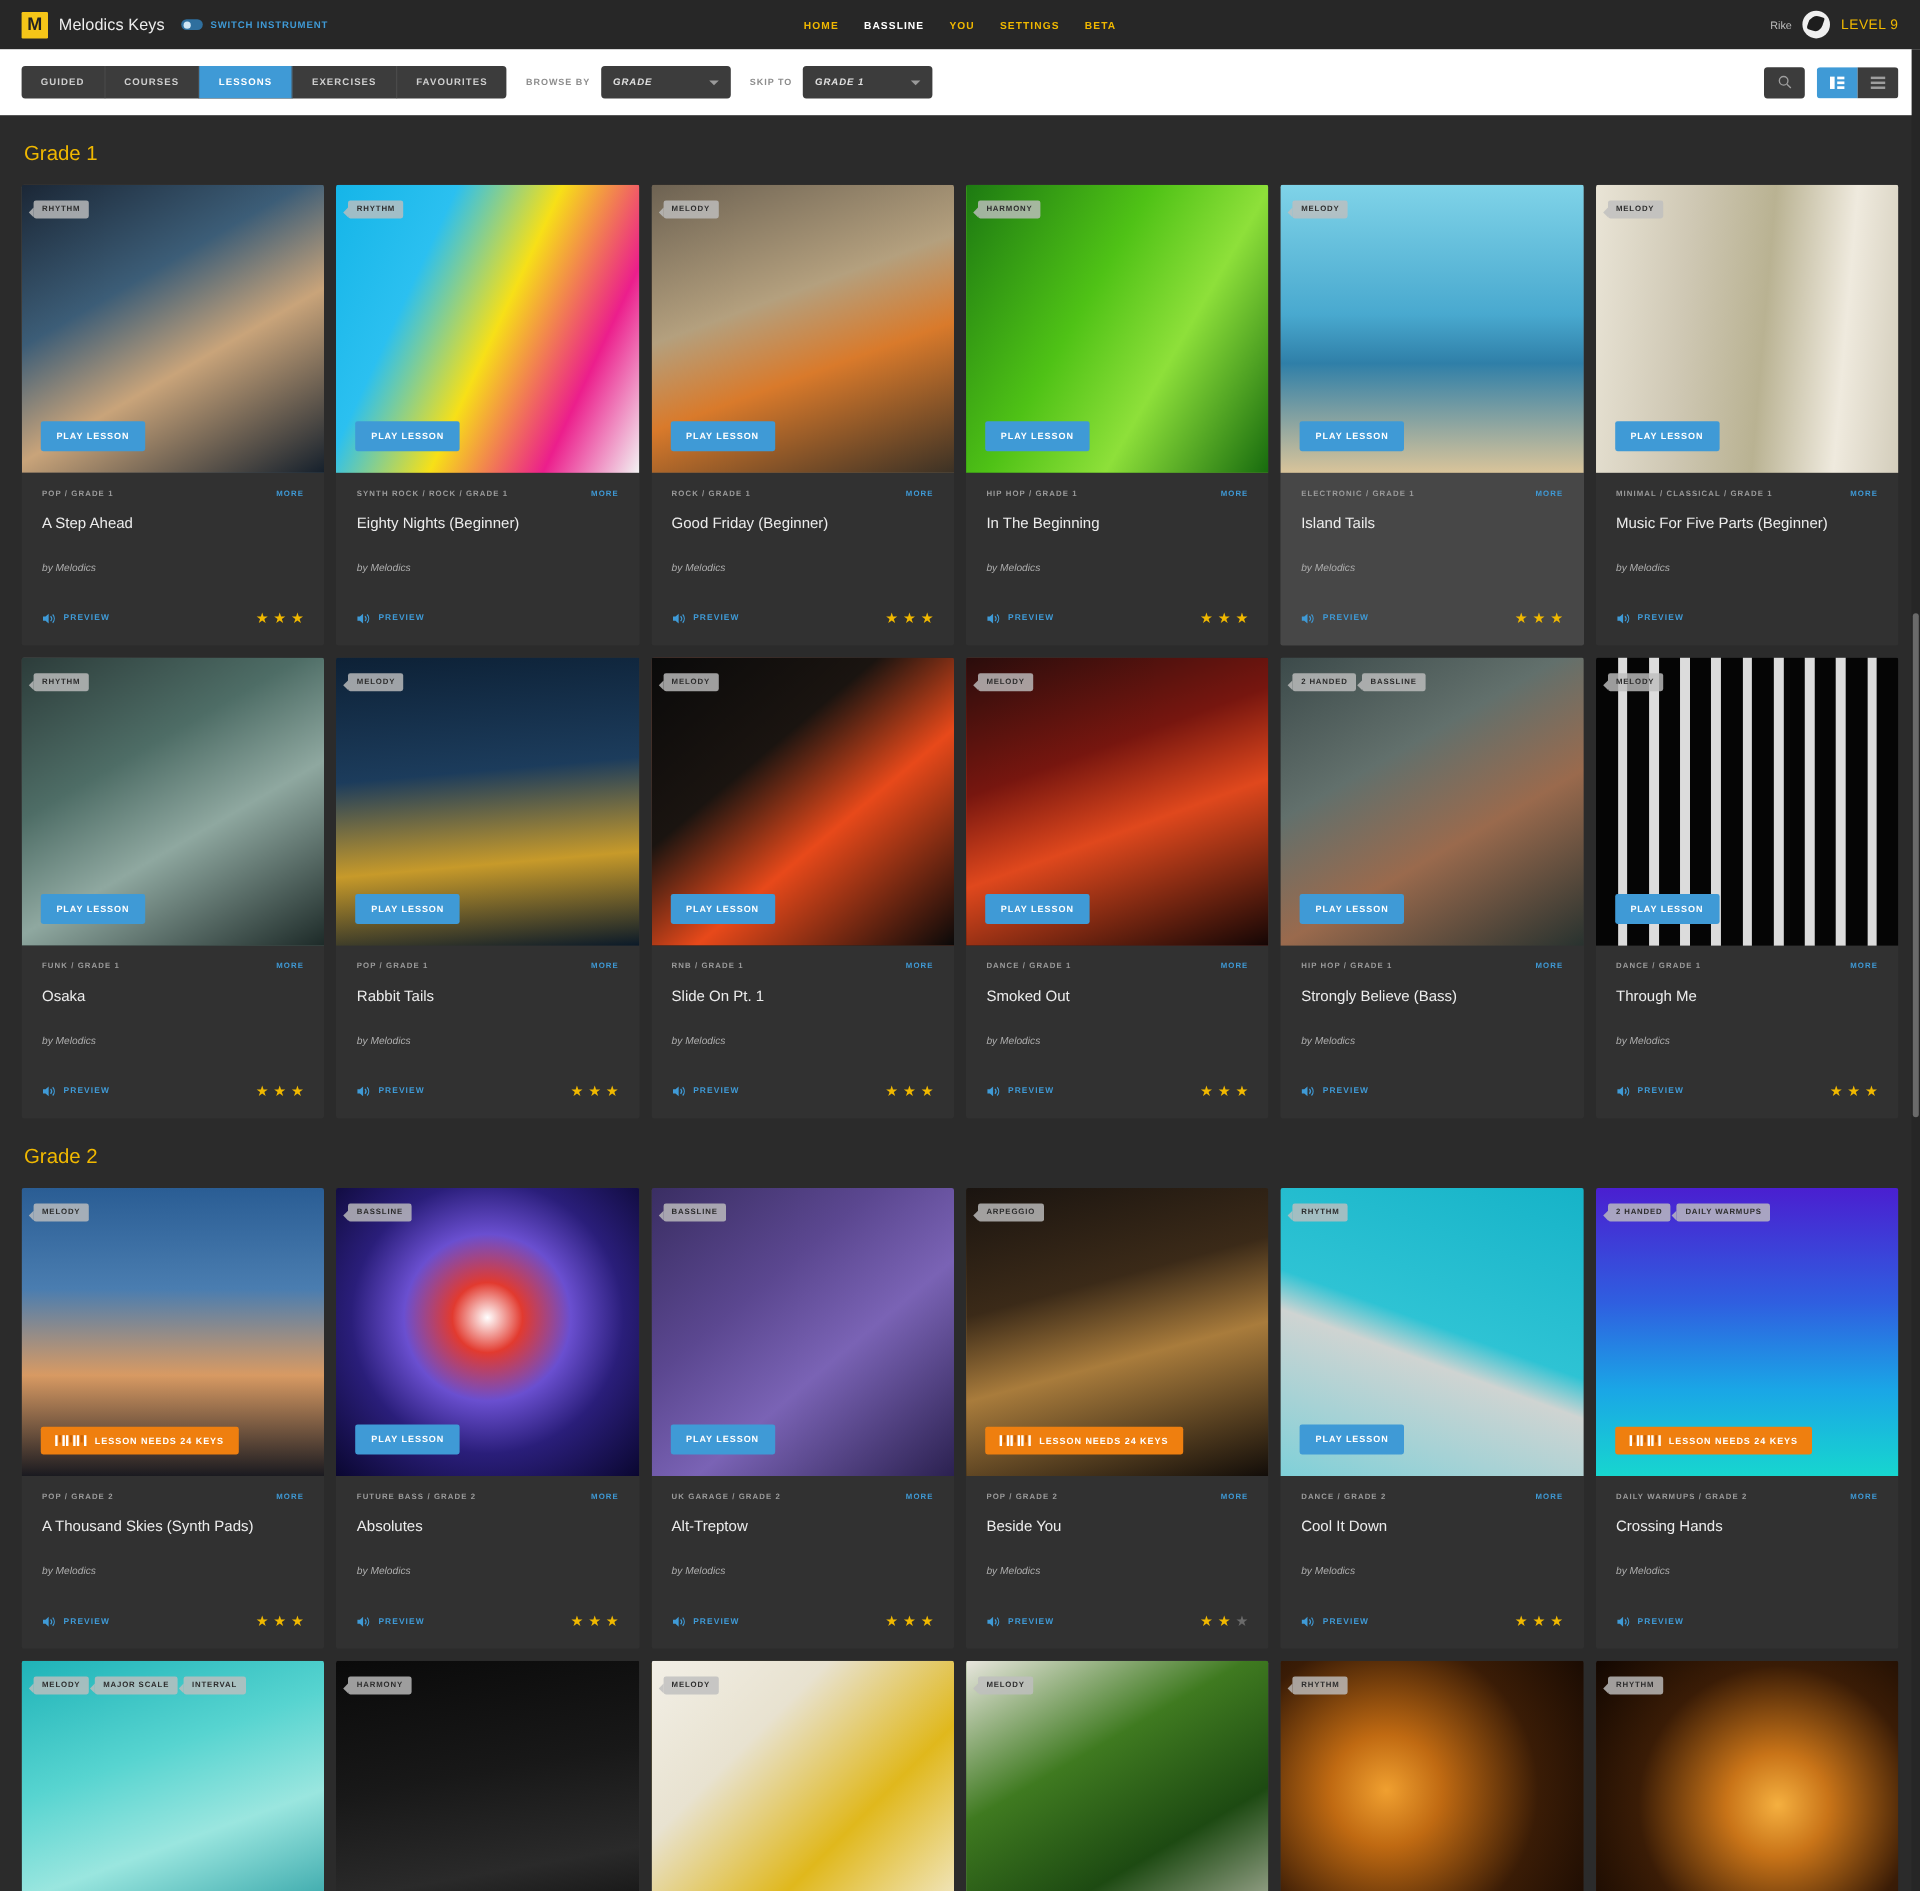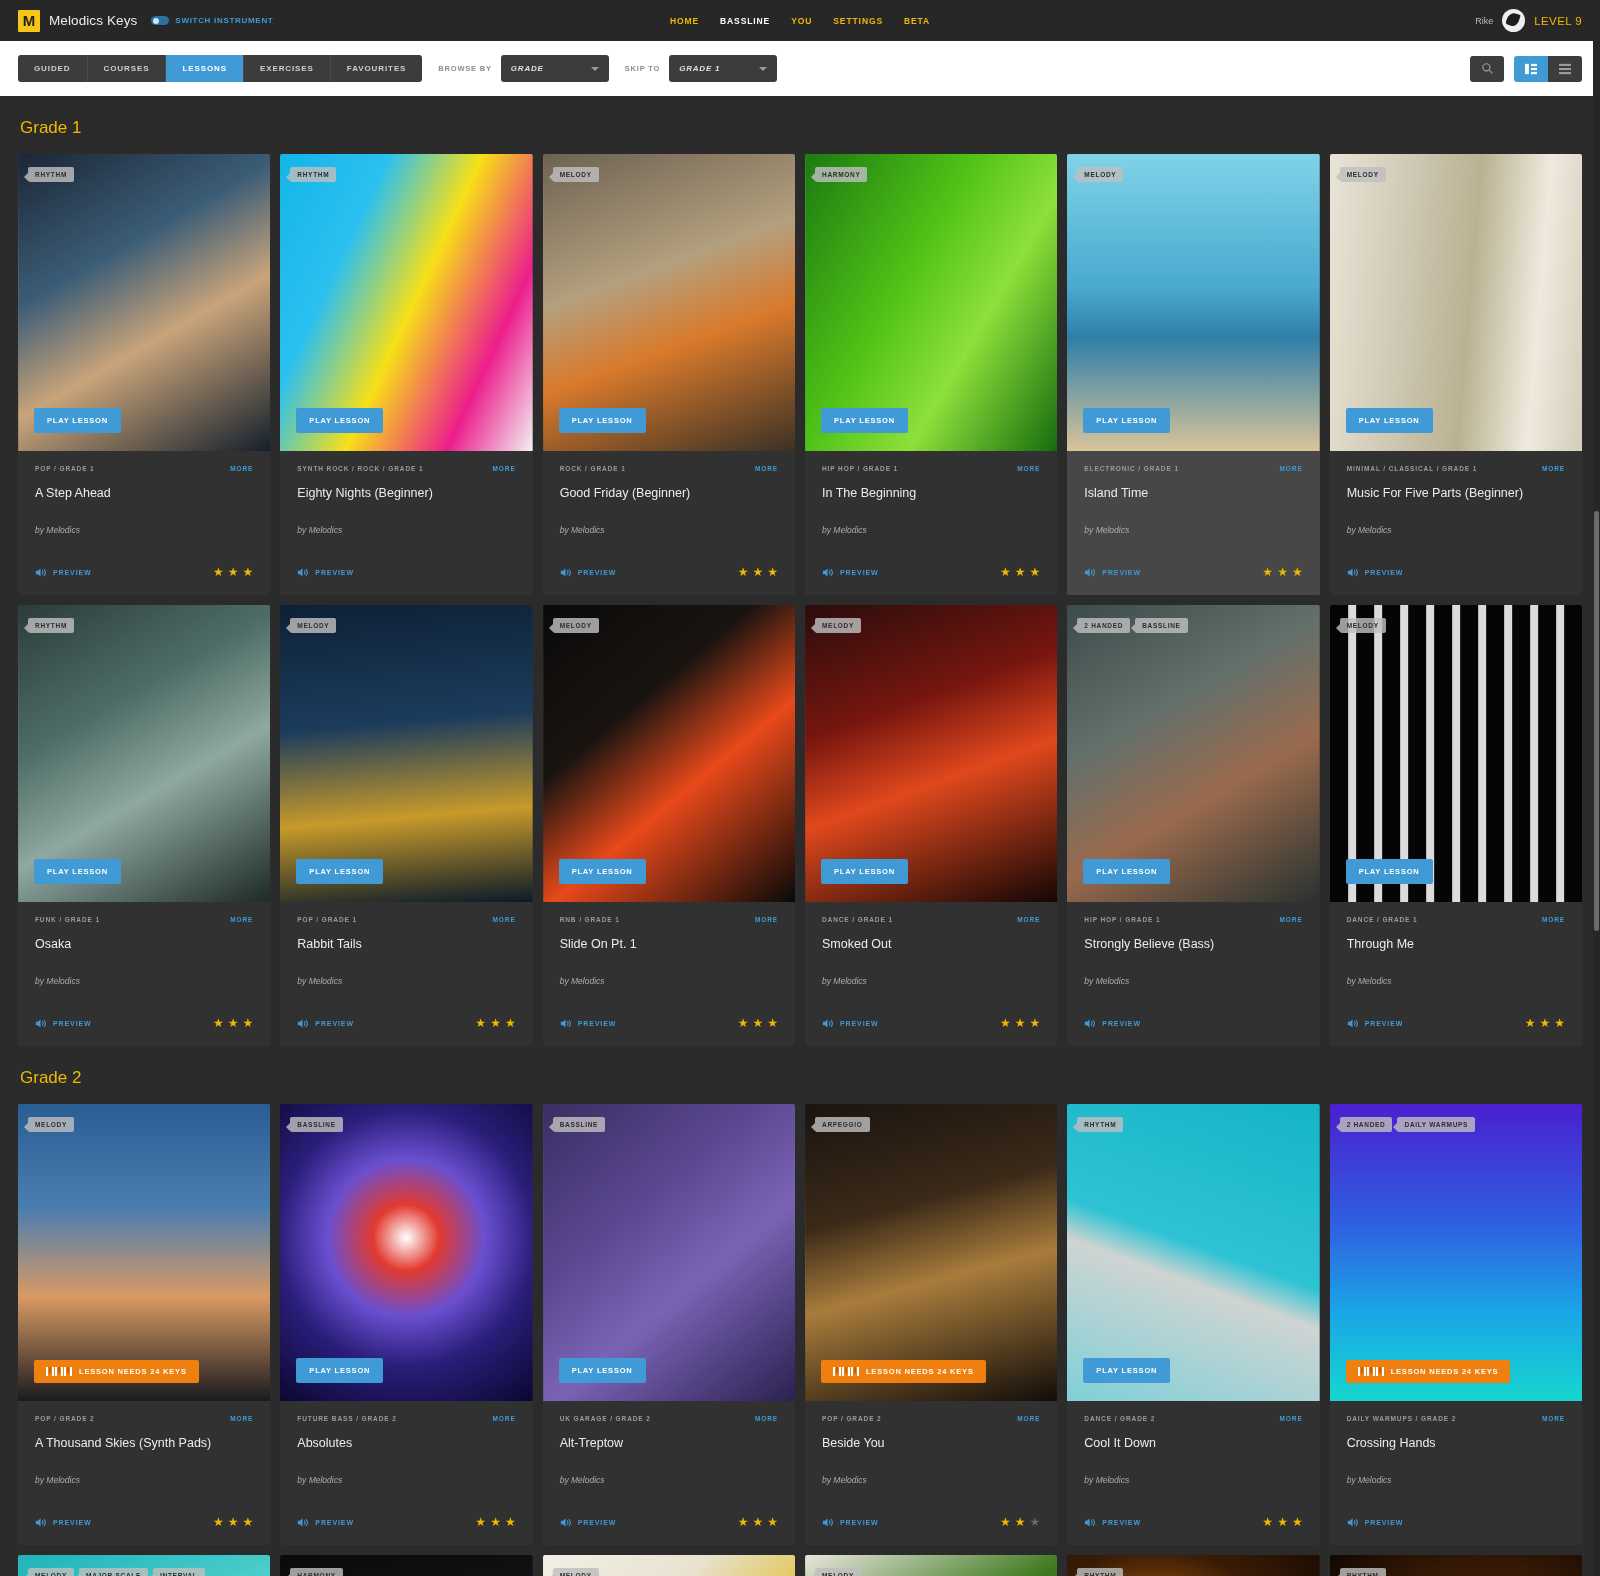--- a/index.html
+++ b/index.html
@@ -118,21 +118,21 @@
     display: grid;
     grid-template-columns: repeat(6, 1fr);
     gap: 10px;
   }
   .card {
     background: #313131; border-radius: 2px; overflow: hidden;
     display: flex; flex-direction: column; position: relative;
   }
   .card.hovered { background: #474747; }
   .card-img {
-    height: 297px; position: relative; background-size: cover; background-position: center;
+    height: 240px; position: relative; background-size: cover; background-position: center;
   }
   .badges {
     position: absolute; top: 13px; left: 10px; display: flex; gap: 5px;
   }
   .badge {
     background: rgba(190,190,190,.82); color: #2d2d2d;
     font-size: 6.5px; font-weight: bold; letter-spacing: .7px;
     padding: 4px 7px; border-radius: 2px; white-space: nowrap;
   }
   .badge::before {
@@ -393,21 +393,21 @@
           <div class="badges">
             <span class="badge">MELODY</span>
           </div>
           <div class="play-btn">PLAY LESSON</div>
         </div>
         <div class="card-body">
           <div class="meta-row">
             <span class="cat">ELECTRONIC / GRADE 1</span>
             <span class="more">MORE</span>
           </div>
-          <div class="title">Island Time</div>
+          <div class="title">Island Tails</div>
           <div class="author">by Melodics</div>
         </div>
         <div class="card-foot">
           <div class="preview">
             <svg width="12" height="11" viewBox="0 0 14 12">
               <path d="M1 4h2.4L6.5 1.2v9.6L3.4 8H1z" fill="#3f9ad6"></path>
               <path d="M8.4 3.6a3.6 3.6 0 010 4.8" fill="none" stroke="#3f9ad6" stroke-width="1.2"></path>
               <path d="M10.4 2a6 6 0 010 8" fill="none" stroke="#3f9ad6" stroke-width="1.2"></path>
             </svg>
             <span>PREVIEW</span>

